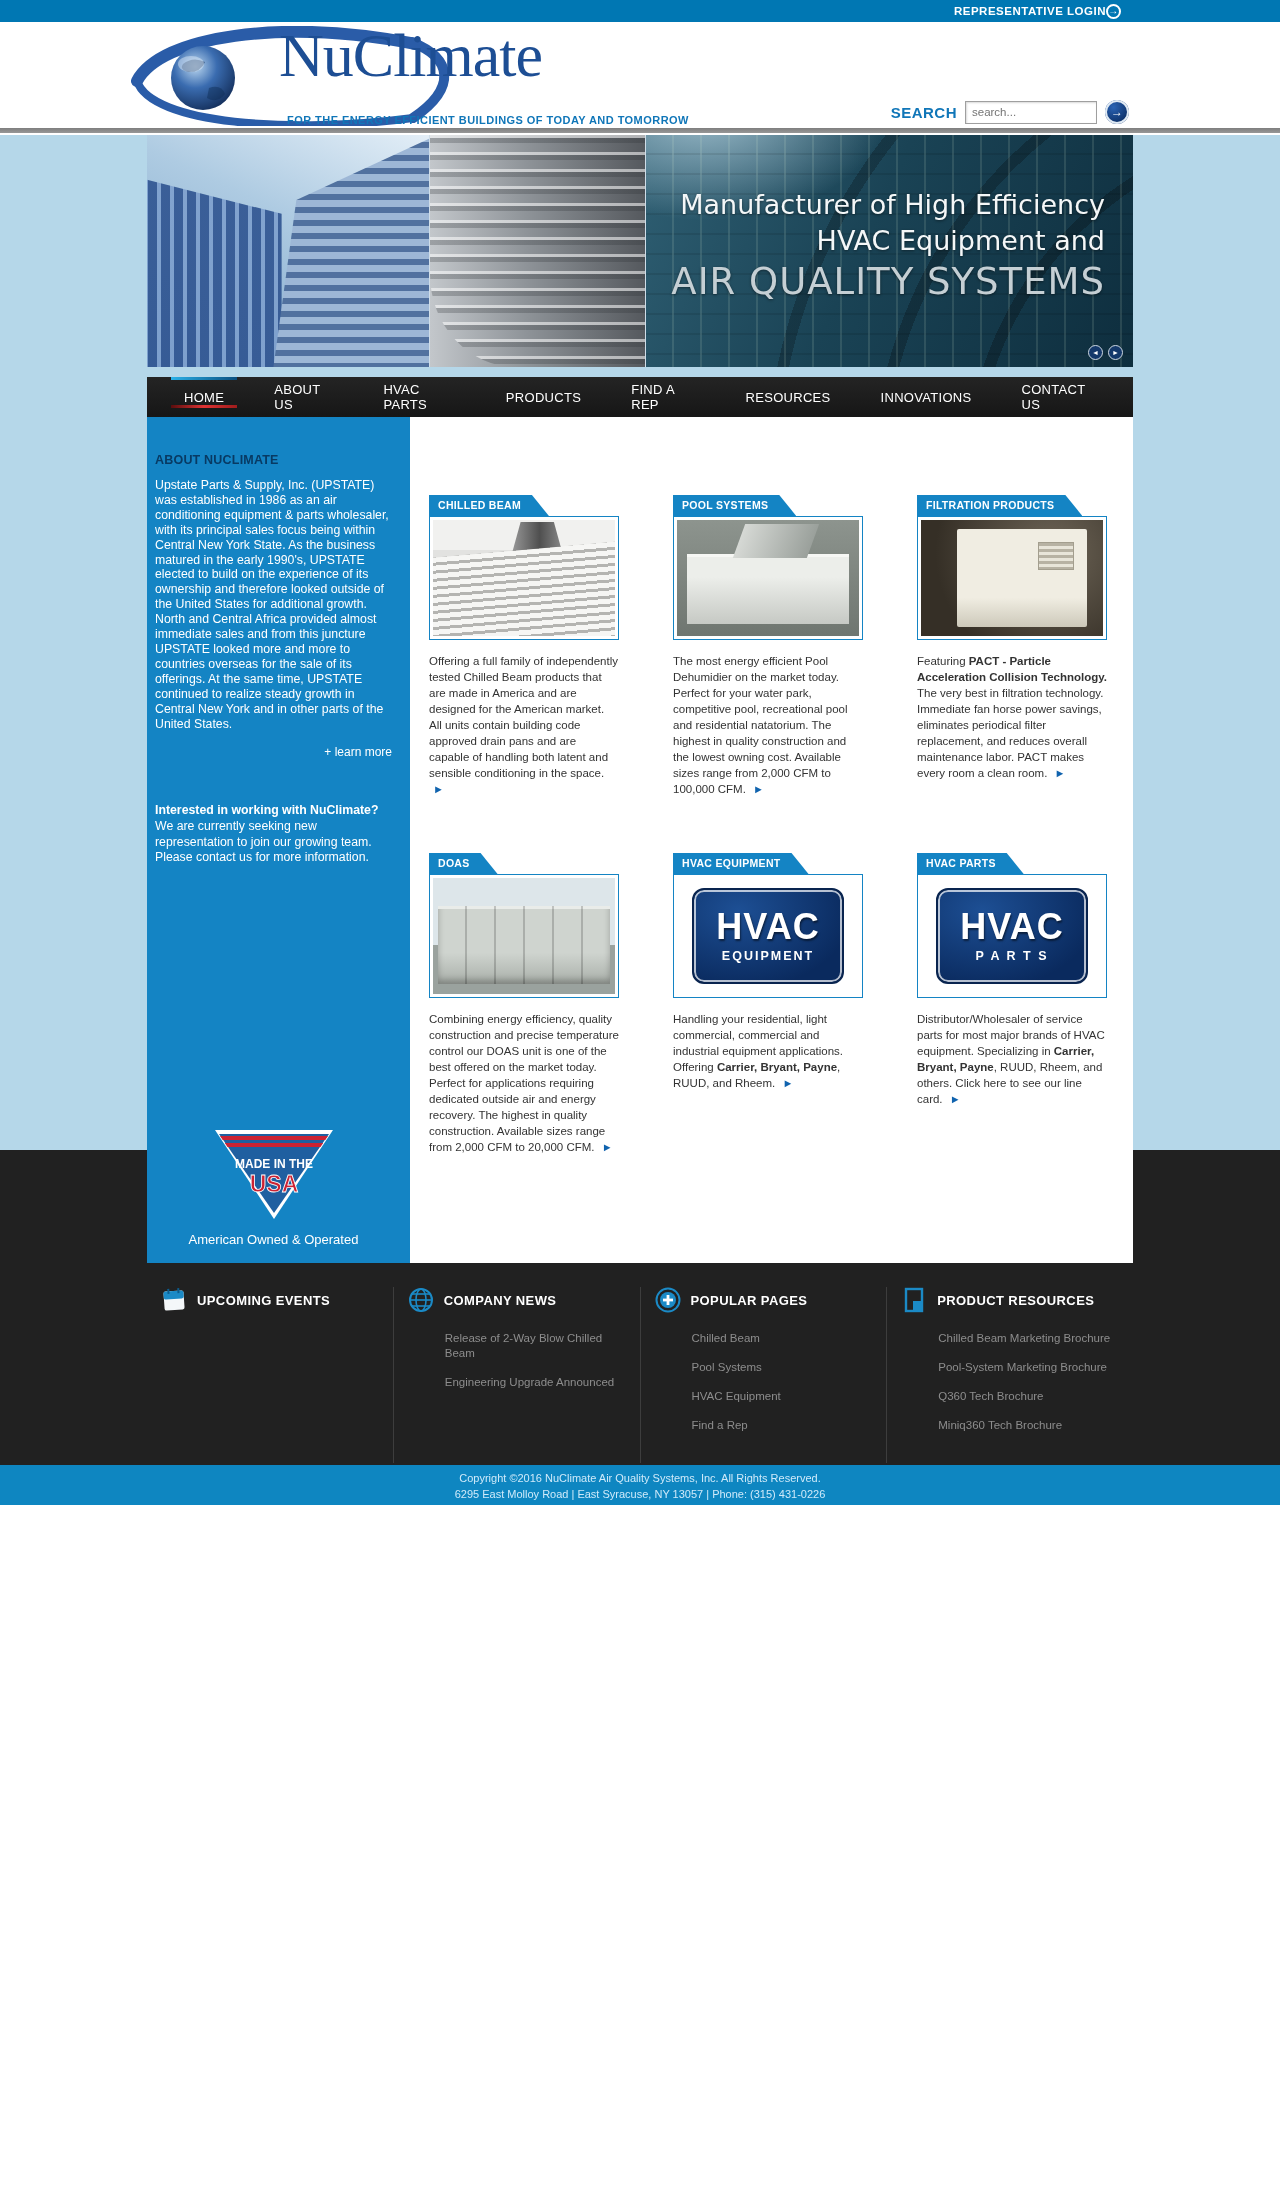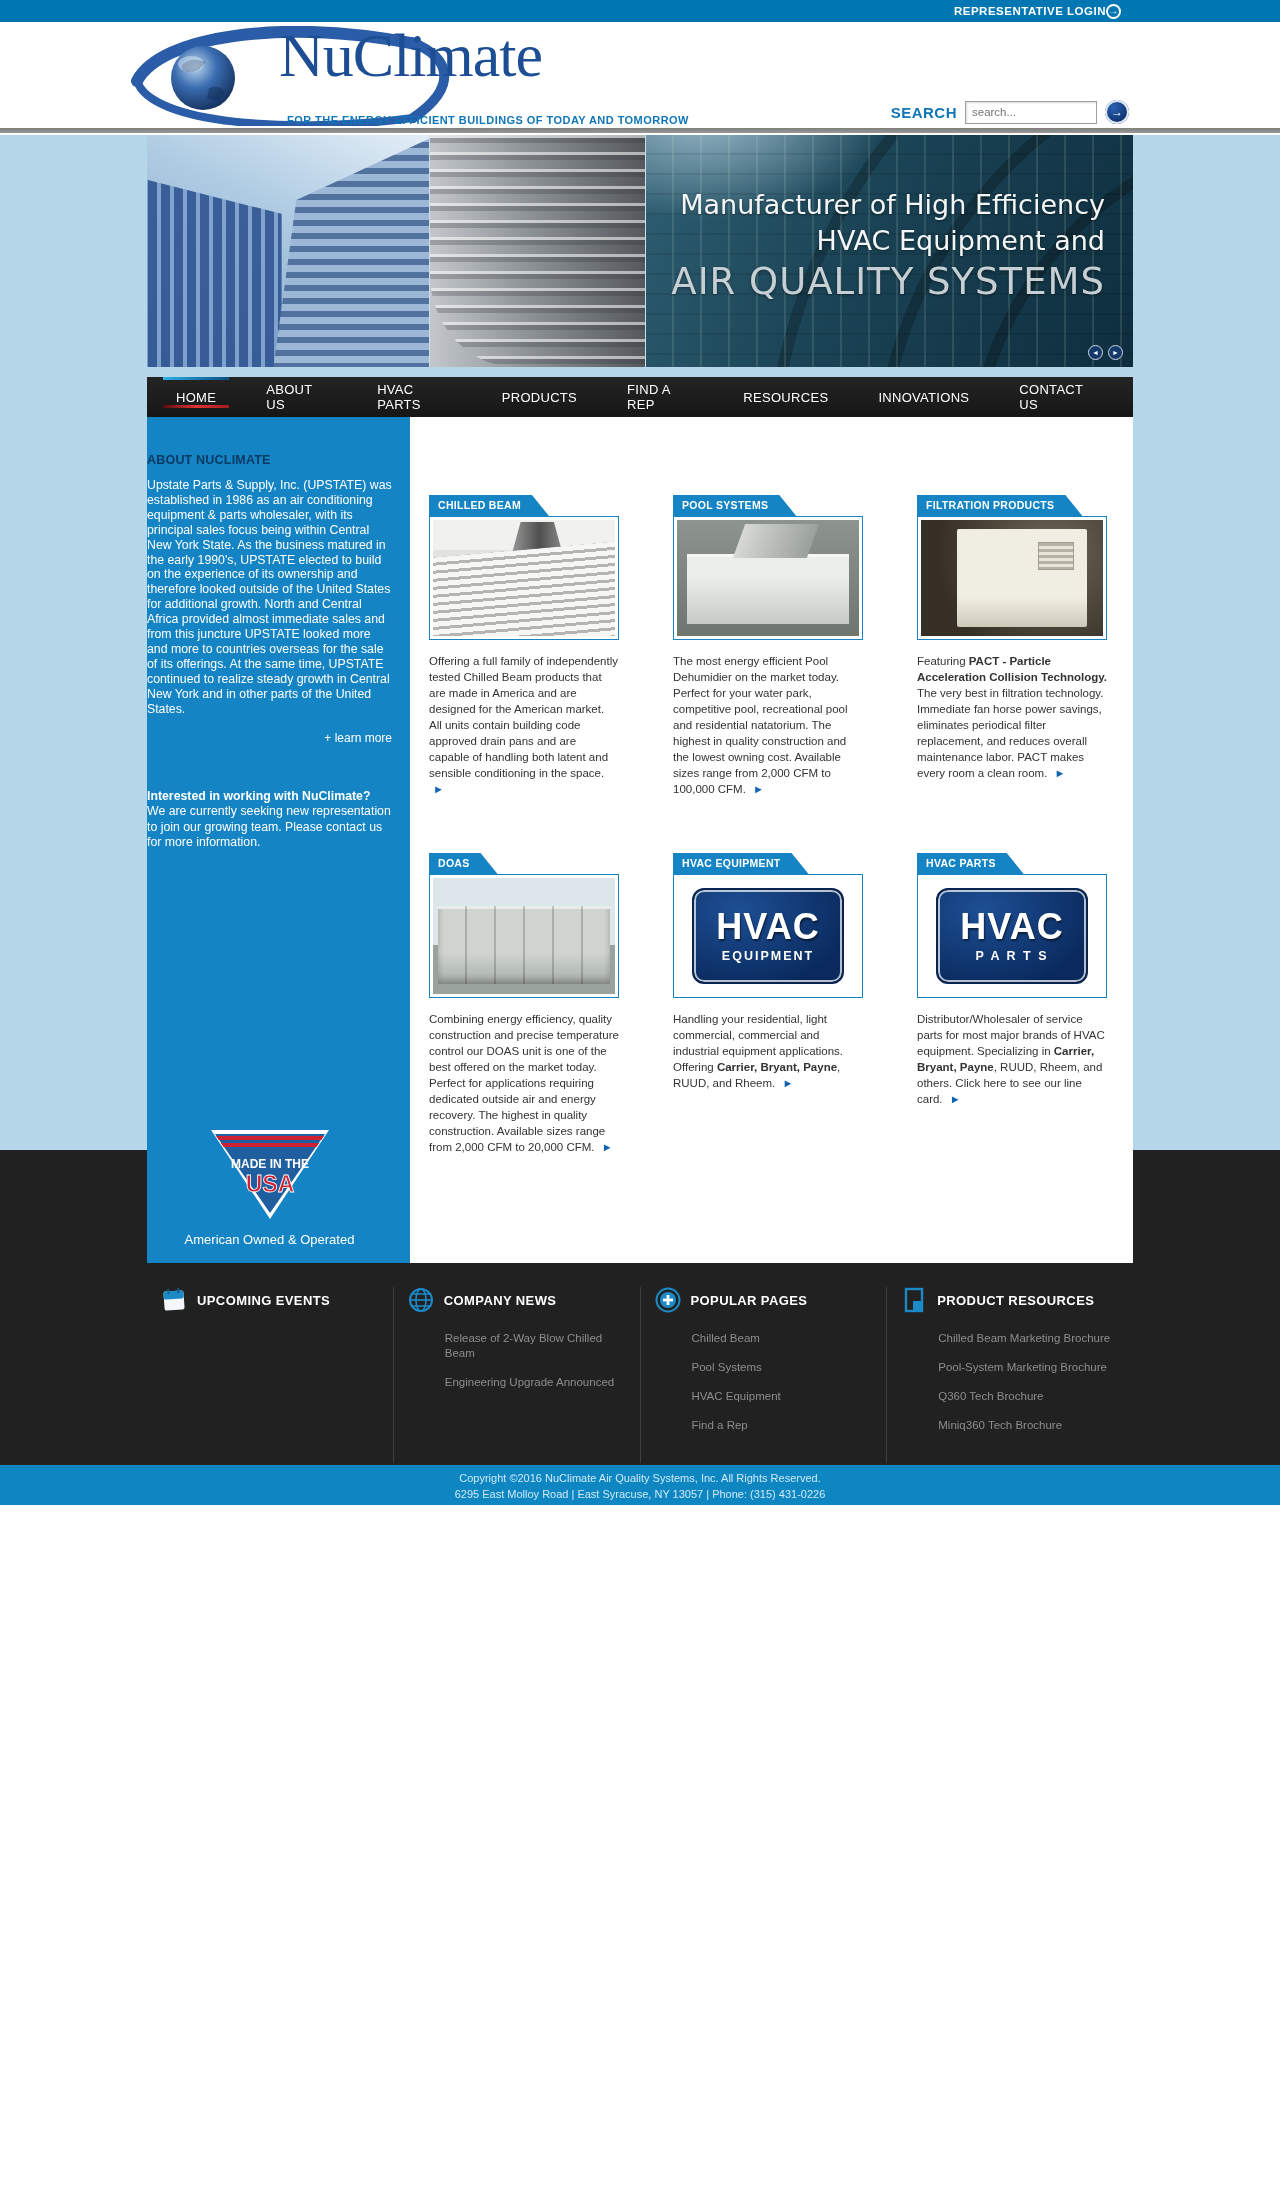--- a/index.html
+++ b/index.html
@@ -67,31 +67,31 @@
   .hero-text { position:absolute; right:28px; top:52px; text-align:right; z-index:3;
     font-family:"DejaVu Sans", sans-serif; text-shadow:0 1px 3px rgba(0,0,0,.45); }
   .hero-text .l1, .hero-text .l2 { font-size:27px; color:#f4f7f8; line-height:36px; }
   .hero-text .l3 { font-size:37px; color:#c5cfd4; letter-spacing:1px; line-height:46px; }
   .carousel { position:absolute; right:10px; bottom:7px; display:flex; gap:5px; z-index:4; }
   .car-btn { width:15px; height:15px; border-radius:50%; background:#14396b; border:1px solid #cdd8e2;
     color:#fff; font-size:7px; line-height:13px; text-align:center; cursor:pointer; padding:0; }
 
   
   nav { margin-top:10px; height:40px; background:linear-gradient(180deg,#242424,#161616);
-    display:flex; align-items:stretch; padding-left:16px; }
+    display:flex; align-items:stretch; padding-left:24px; }
   nav a { color:#fff; font-size:13px; letter-spacing:.3px; text-decoration:none; cursor:pointer;
     display:flex; align-items:center; padding:0 13px; margin-right:24px; position:relative; }
   nav a.active::before { content:""; position:absolute; left:0; right:0; top:0; height:3px;
     background:linear-gradient(90deg,#2bb1e8,#0a4f80); }
   nav a.active::after { content:""; position:absolute; left:0; right:0; bottom:9px; height:3px;
     background:linear-gradient(90deg,#5a0d0d,#e03434,#9e1c1c); }
 
   
   .content-row { display:flex; min-height:846px; align-items:stretch; }
-  aside.sidebar { width:263px; background:#1484c4; color:#fff; padding:36px 18px 14px 0;
+  aside.sidebar { width:263px; background:#1484c4; color:#fff; padding:36px 18px 14px 8px;
     display:flex; flex-direction:column; }
   .sb-heading { color:#083a63; font-size:12.5px; font-weight:bold; letter-spacing:.2px; margin-bottom:11px; }
   .sb-about { font-size:12.3px; line-height:14.9px; }
   .learn-more { display:block; text-align:right; margin-top:14px; font-size:12px; color:#ffffff;
     text-decoration:none; cursor:pointer; }
   .sb-recruit { margin-top:44px; font-size:12.3px; line-height:15.6px; }
   .badge-wrap { margin-top:auto; text-align:center; padding-bottom:2px; }
   .owned { margin-top:8px; font-size:13px; color:#fff; }
 
   .main-white { flex:1; background:#fff; padding:78px 26px 0 19px; }

